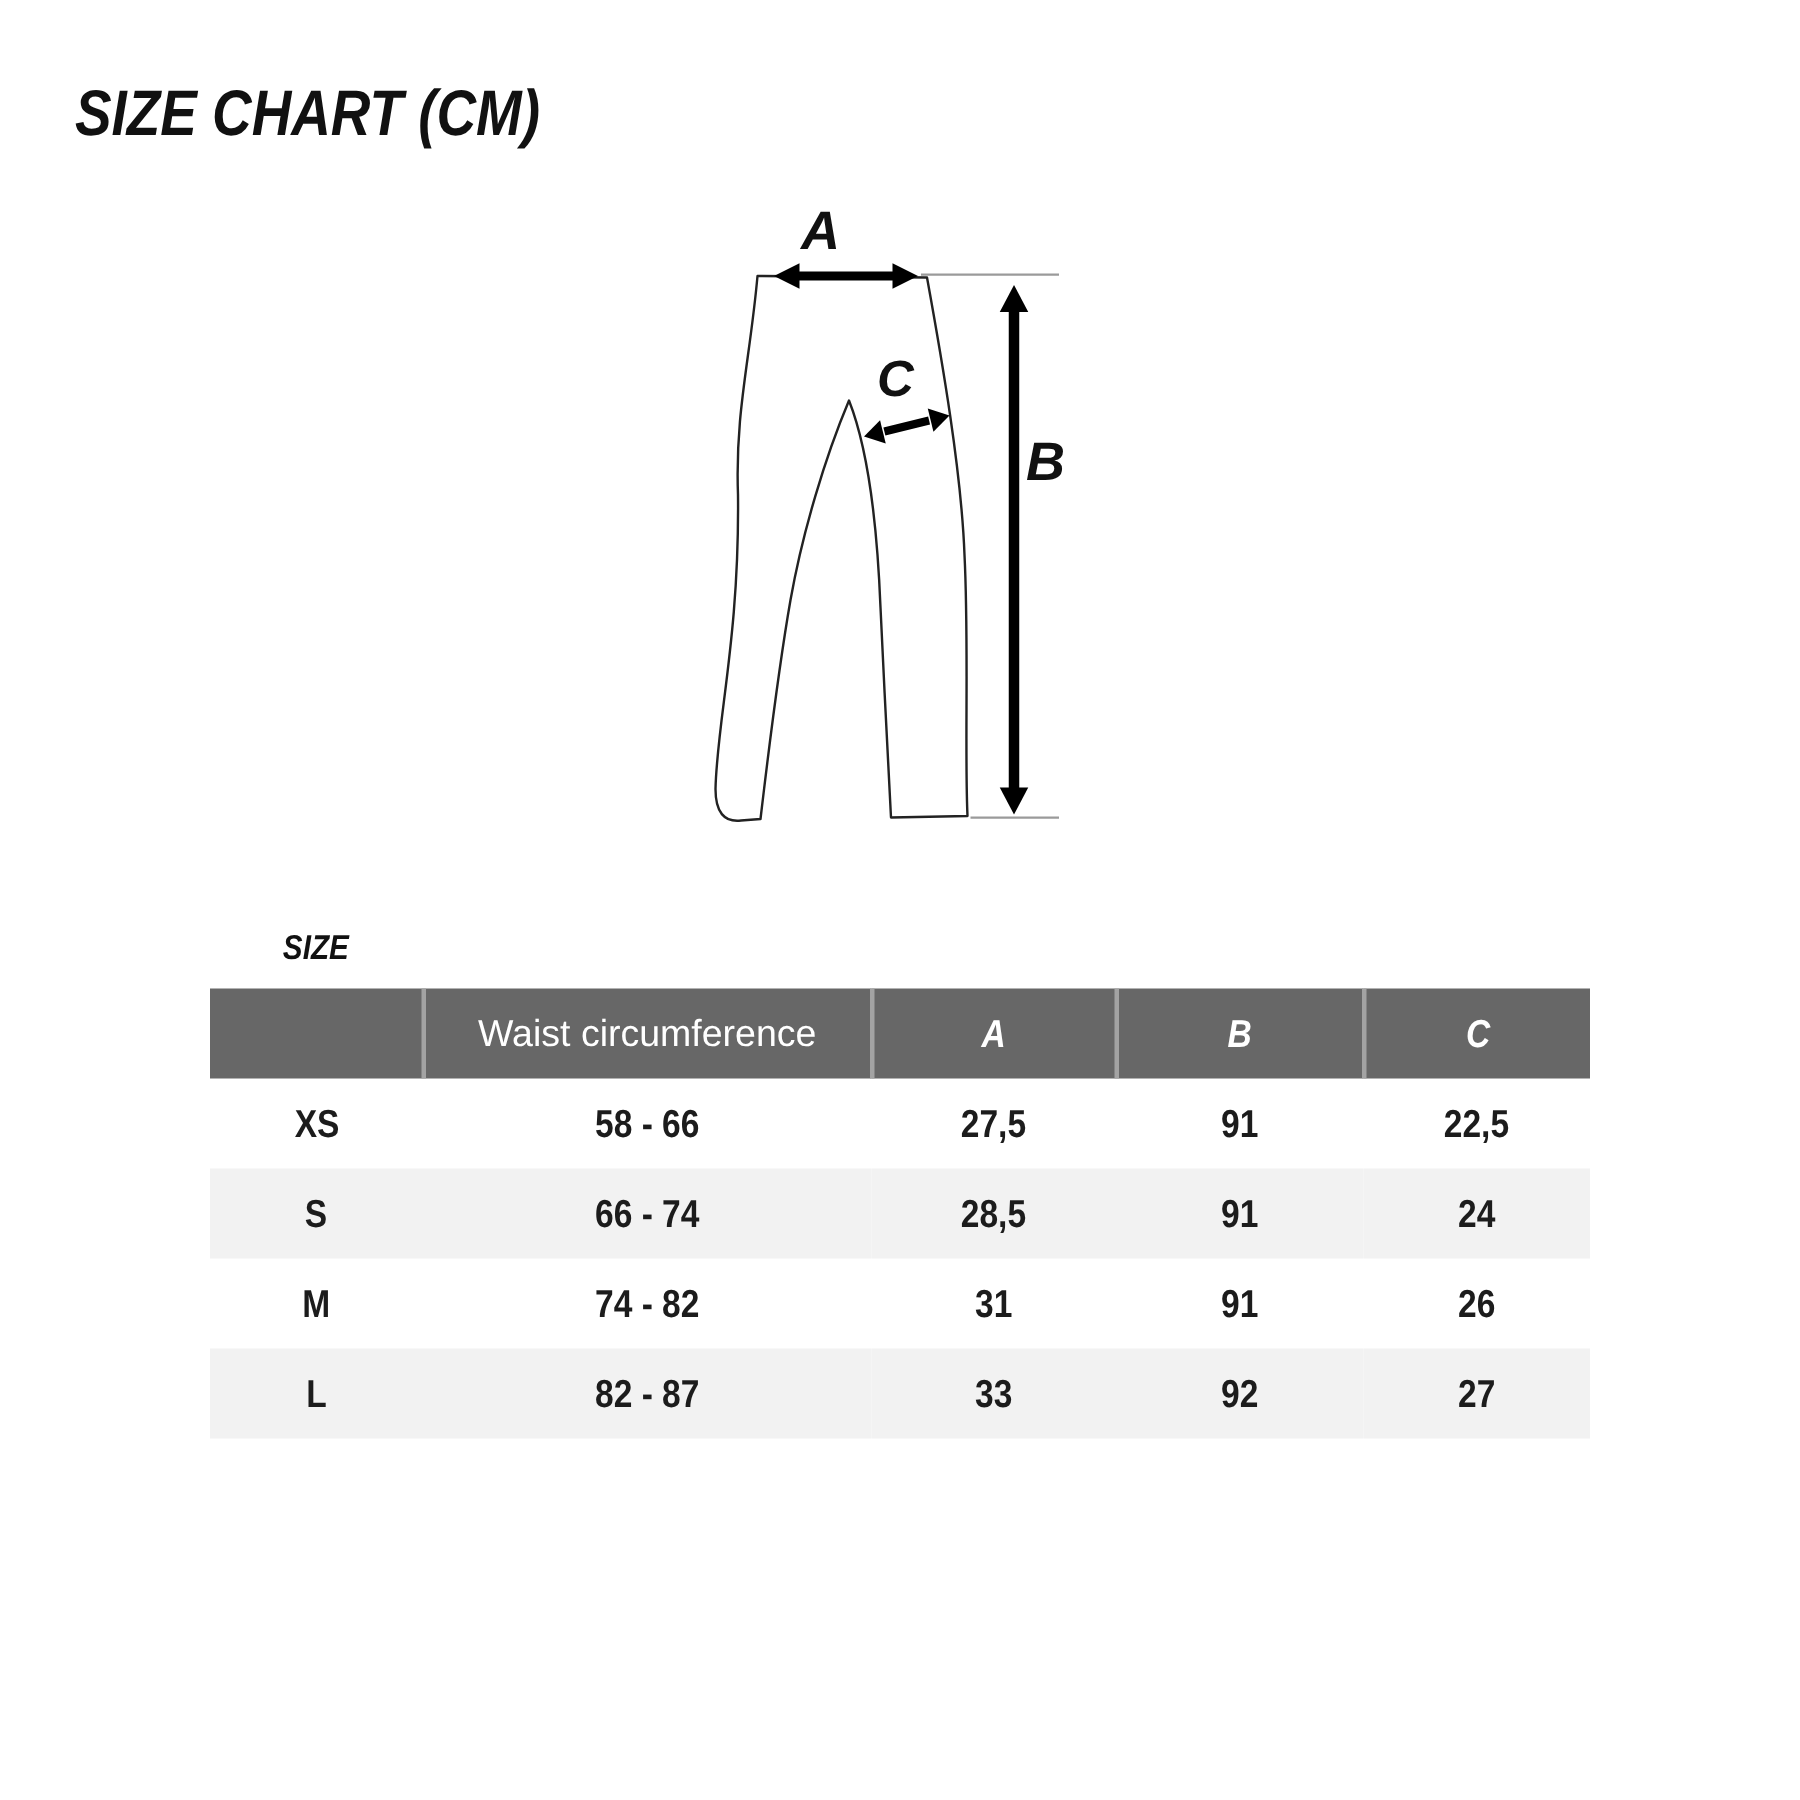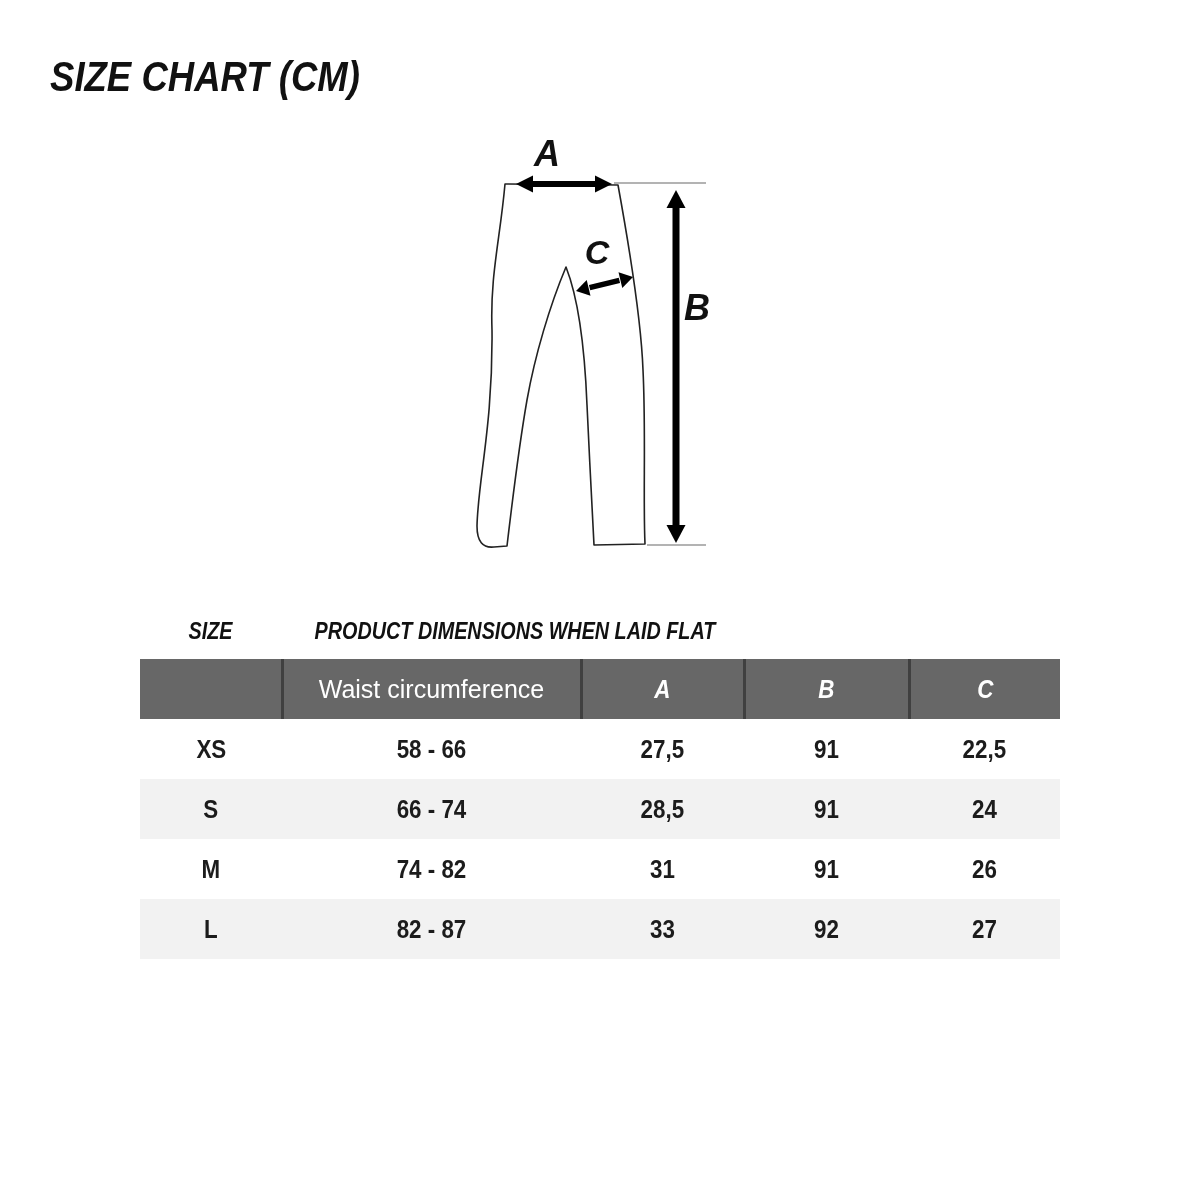--- a/index.html
+++ b/index.html
@@ -35,21 +35,21 @@
     position:absolute;left:140px;top:659px;width:920px;
     border-collapse:collapse;table-layout:fixed;
   }
   table.size-table th, table.size-table td{
     padding:0;text-align:center;vertical-align:middle;
   }
   table.size-table thead tr{height:60px;}
   table.size-table thead th{
     background:#676767;color:#ffffff;
   }
-  table.size-table thead th.sep{border-left:3px solid #404040;margin-left:44px;}
+  table.size-table thead th.sep{border-left:3px solid #a3a3a3;margin-left:44px;}
   .waist-head{font-size:25px;font-weight:400;font-style:normal;}
   .letter-head{font-size:26px;font-weight:700;font-style:italic;}
   table.size-table tbody tr{height:60px;}
   table.size-table tbody tr:nth-child(even){background:#f2f2f2;}
   table.size-table tbody td{
     font-size:26px;font-weight:700;color:#1c1c1c;
   }
 </style>
 </head>
 <body>
@@ -95,21 +95,20 @@
       <polygon points="633,277 622.3,287.9 618.5,272.3" fill="#000"></polygon>
     </g>
 
     <text x="547" y="166" text-anchor="middle" font-family="Liberation Sans, sans-serif" font-size="36" font-weight="bold" font-style="italic" fill="#111">A</text>
     <text x="697" y="320" text-anchor="middle" font-family="Liberation Sans, sans-serif" font-size="36" font-weight="bold" font-style="italic" fill="#111">B</text>
     <text x="597" y="264" text-anchor="middle" font-family="Liberation Sans, sans-serif" font-size="34" font-weight="bold" font-style="italic" fill="#111">C</text>
   </svg>
 
   <div class="group-headers">
     <div class="gh"><span class="cond">SIZE</span></div>
-    <div class="gh"><span class="cond">PRODUCT DIMENSIONS WHEN LAID FLAT</span></div>
   </div>
 
   <table class="size-table">
     <colgroup>
       <col style="width:142px">
         <col style="width:299px">
         <col style="width:163px">
         <col style="width:165px">
         <col style="width:151px">
     </colgroup>

